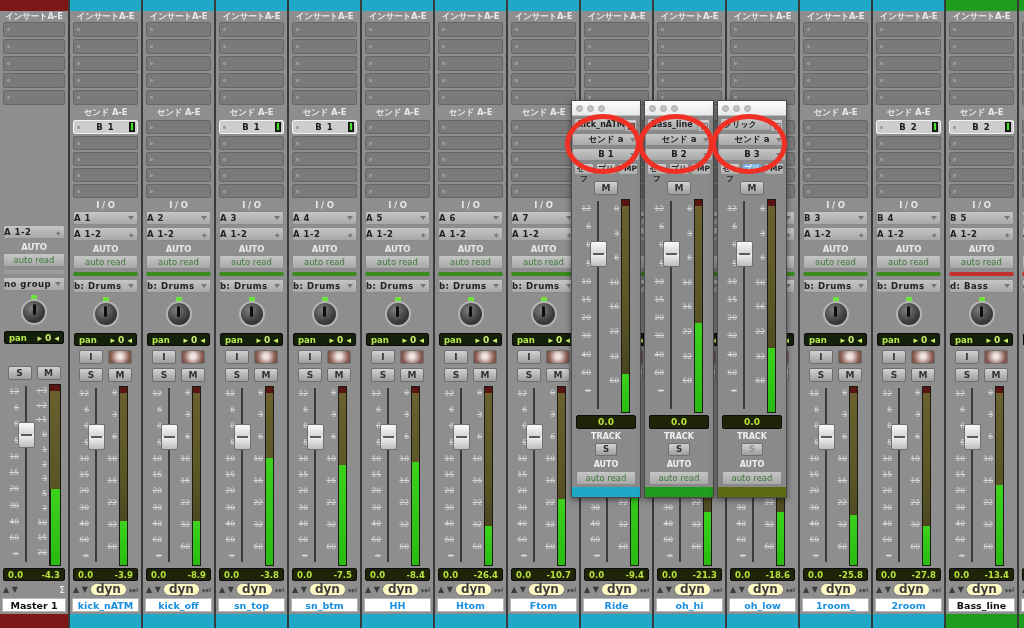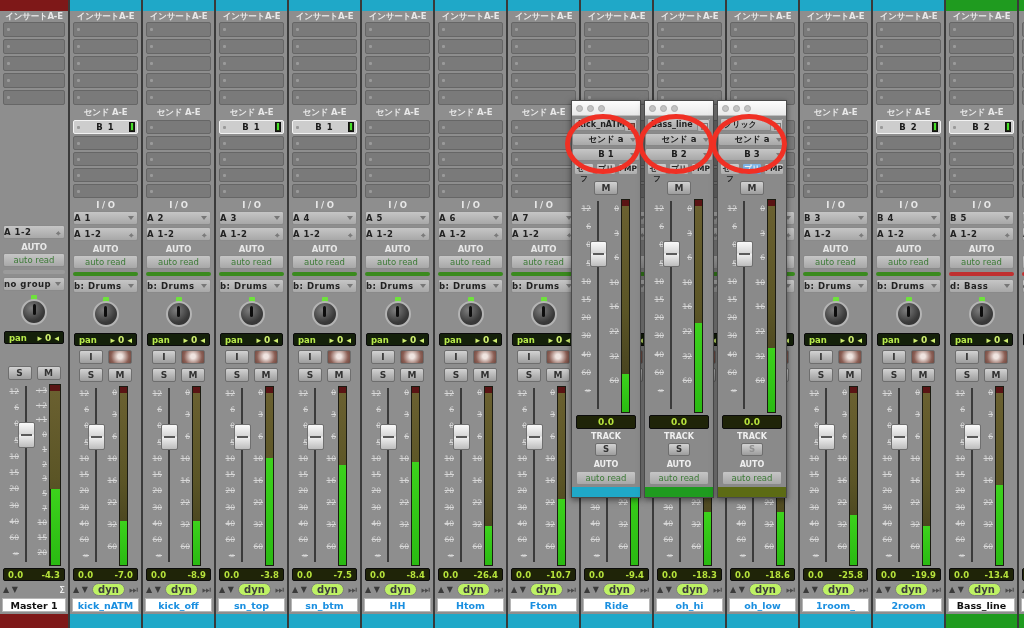--- a/index.html
+++ b/index.html
@@ -109,22 +109,22 @@
   .meter.dual .grn { border-left:1px solid #1b1b12; }
 
   
   .dbbox { margin:2px 3px 0; height:13px; background:#1f2408; border:1px solid #0c0c0c;
            border-radius:2px; display:flex; justify-content:space-between; align-items:center;
            padding:0 4px; }
   .dbbox span { color:#b7e33c; font-size:8.5px; font-weight:bold; }
   .dynrow { margin:2px 3px 0; height:13px; display:flex; align-items:center;
             justify-content:space-between; }
   .updown { font-size:8px; color:#3a3a3a; line-height:5px; }
-  .dynpill { background:#bef264; border:1px solid #7d7d7d; border-radius:7px; color:#3c3c3c;
-             font-size:10px; padding:0 5px; line-height:11px; font-weight:bold; }
+  .dynpill { background:#fef9c3; border:1px solid #7d7d7d; border-radius:7px; color:#3c3c3c;
+             font-size:12px; padding:0 5px; line-height:11px; font-weight:bold; }
   .arrowglyph { color:#4a4a4a; font-size:10px; line-height:10px; }
   .namebox { margin:2px 2px 0; height:14px; background:#fff; border:1px solid #b5b5b5;
              text-align:center; line-height:13px; font-size:9.5px; font-weight:bold; }
   .botcolor { height:14px; margin-top:2px; }
 
   
   .sendwin { position:absolute; width:70px; background:#8a8a8a;
              border:1px solid #4a4a4a; box-shadow:0 2px 6px rgba(0,0,0,.5);
              display:flex; flex-direction:column; }
   .sw-title { height:15px; background:linear-gradient(#fdfdfd,#e9e9e9);
@@ -378,21 +378,21 @@
             <s style="top: 157.472px;">60</s>
           </div>
           <div class="meter">
             <div class="clip"></div>
             <div class="bg"></div>
             <div class="grn" style="height: 25%;"></div>
           </div>
         </div>
         <div class="dbbox">
           <span>0.0</span>
-          <span>-7.0</span>
+          <span>-3.9</span>
         </div>
         <div class="dynrow">
           <span class="updown">▲
 ▼</span>
           <span class="dynpill">dyn</span>
           <span class="arrowglyph">⏭</span>
         </div>
         <div class="namebox" style="color: rgb(26, 143, 224);">kick_nATM</div>
         <div class="botcolor" style="background: rgb(31, 168, 200);"></div>
       </div>
@@ -1298,21 +1298,21 @@
             <s style="top: 157.472px;">60</s>
           </div>
           <div class="meter">
             <div class="clip"></div>
             <div class="bg"></div>
             <div class="grn" style="height: 30%;"></div>
           </div>
         </div>
         <div class="dbbox">
           <span>0.0</span>
-          <span>-18.3</span>
+          <span>-21.3</span>
         </div>
         <div class="dynrow">
           <span class="updown">▲
 ▼</span>
           <span class="dynpill">dyn</span>
           <span class="arrowglyph">⏭</span>
         </div>
         <div class="namebox" style="color: rgb(26, 143, 224);">oh_hi</div>
         <div class="botcolor" style="background: rgb(31, 168, 200);"></div>
       </div>
@@ -1644,21 +1644,21 @@
             <s style="top: 157.472px;">60</s>
           </div>
           <div class="meter">
             <div class="clip"></div>
             <div class="bg"></div>
             <div class="grn" style="height: 22%;"></div>
           </div>
         </div>
         <div class="dbbox">
           <span>0.0</span>
-          <span>-19.9</span>
+          <span>-27.8</span>
         </div>
         <div class="dynrow">
           <span class="updown">▲
 ▼</span>
           <span class="dynpill">dyn</span>
           <span class="arrowglyph">⏭</span>
         </div>
         <div class="namebox" style="color: rgb(26, 143, 224);">2room</div>
         <div class="botcolor" style="background: rgb(31, 168, 200);"></div>
       </div>

